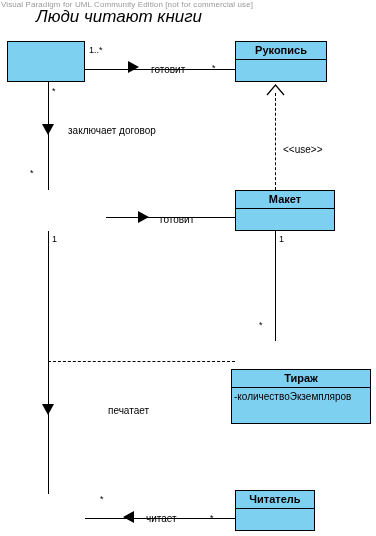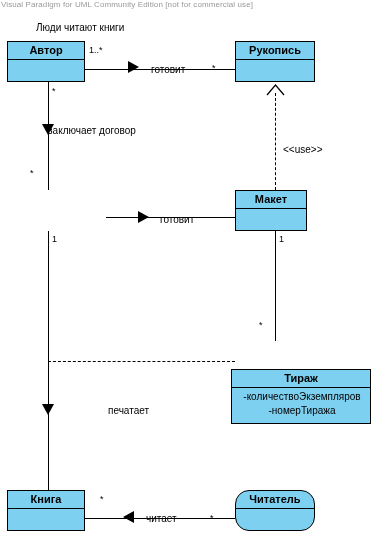--- a/index.html
+++ b/index.html
@@ -8,22 +8,22 @@
     font-family:"Liberation Sans","DejaVu Sans",sans-serif;
     -webkit-font-smoothing:none;
   }
   #canvas{position:absolute;left:0;top:0;width:376px;height:536px;}
 
   .watermark{
     position:absolute;left:1px;top:0px;
     font-size:8px;color:#9a9a9a;white-space:nowrap;letter-spacing:0.1px;
   }
   .diagram-title{
-    position:absolute;left:36px;top:22px;
-    font-size:10px;color:#000000;white-space:nowrap;
+    position:absolute;left:36px;top:7px;
+    font-size:17px;color:#000000;white-space:nowrap;font-style:italic;
   }
 
   
   .uml-class{
     position:absolute;
     border:1px solid #000000;
     background:#7ed0f0;
     box-sizing:border-box;
   }
   .uml-class .cls-name{
@@ -81,81 +81,75 @@
   <div class="watermark">Visual Paradigm for UML Community Edition [not for commercial use]</div>
   <div class="diagram-title">Люди читают книги</div>
 
   <div class="ln ln-h" style="left:85px;top:69px;width:150px;"></div>
   <div class="tri tri-right" style="left:128px;top:61px;"></div>
   <div class="lbl" style="left:151px;top:64px;">готовит</div>
   <div class="mult" style="left:89px;top:45px;">1..*</div>
   <div class="mult" style="left:212px;top:63px;">*</div>
 
   <div class="uml-class" style="left:7px;top:41px;width:78px;height:41px;">
-    <div class="cls-name">Автор</div>
     <div class="cls-body" style="height:22px;"></div>
   </div>
 
-  <div class="uml-class" style="left:235px;top:41px;width:80px;height:41px;">
+  <div class="uml-class" style="left:235px;top:41px;width:92px;height:41px;">
     <div class="cls-name">Рукопись</div>
     <div class="cls-body" style="height:22px;"></div>
   </div>
 
   <div class="ln ln-v" style="left:48px;top:82px;height:108px;"></div>
   <div class="tri tri-down" style="left:42px;top:124px;"></div>
-  <div class="lbl" style="left:48px;top:125px;">заключает договор</div>
+  <div class="lbl" style="left:68px;top:125px;">заключает договор</div>
   <div class="mult" style="left:52px;top:86px;">*</div>
   <div class="mult" style="left:30px;top:168px;">*</div>
 
   <div class="hollow-tri" style="left:266px;top:82px;width:19px;height:12px;">
     <svg width="19" height="12" viewBox="0 0 19 12">
       <polyline points="1,11 9.5,1 18,11" fill="none" stroke="#000000" stroke-width="1.2"></polyline>
     </svg>
   </div>
   <div class="ln-dash-v" style="left:275px;top:93px;height:97px;"></div>
   <div class="stereo" style="left:283px;top:144px;">&lt;&lt;use&gt;&gt;</div>
 
   <div class="ln ln-h" style="left:106px;top:217px;width:129px;"></div>
   <div class="tri tri-right" style="left:138px;top:211px;"></div>
   <div class="lbl" style="left:160px;top:214px;">готовит</div>
 
 
-  <div class="uml-class" style="left:235px;top:190px;width:72px;height:41px;">
+  <div class="uml-class" style="left:235px;top:190px;width:100px;height:41px;">
     <div class="cls-name">Макет</div>
     <div class="cls-body" style="height:22px;"></div>
   </div>
 
   <div class="ln ln-v" style="left:48px;top:231px;height:263px;"></div>
   <div class="mult" style="left:52px;top:234px;">1</div>
   <div class="tri tri-down" style="left:42px;top:404px;"></div>
   <div class="lbl" style="left:66px;top:405px;margin-left:42px;">печатает</div>
 
   <div class="ln ln-v" style="left:275px;top:231px;height:110px;"></div>
   <div class="mult" style="left:279px;top:234px;">1</div>
   <div class="mult" style="left:259px;top:320px;">*</div>
 
   <div class="ln-dash-h" style="left:48px;top:361px;width:187px;"></div>
 
   <div class="uml-class" style="left:231px;top:341px;width:140px;height:55px;margin-top:28px;">
     <div class="cls-name">Тираж</div>
-    <div class="cls-body" style="height:37px;padding-top:2px;text-align:center;">
+    <div class="cls-body" style="height:37px;padding-top:2px;">
       <div class="cls-attr">-количествоЭкземпляров</div>
-      <div class="cls-attr">-номерТиража</div>
     </div>
   </div>
 
   <div class="ln ln-h" style="left:85px;top:518px;width:150px;"></div>
   <div class="tri tri-left" style="left:123px;top:511px;"></div>
   <div class="lbl" style="left:146px;top:513px;">читает</div>
   <div class="mult" style="left:100px;top:494px;">*</div>
   <div class="mult" style="left:210px;top:513px;">*</div>
 
-  <div class="uml-class" style="left:7px;top:490px;width:78px;height:41px;">
-    <div class="cls-name">Книга</div>
-    <div class="cls-body" style="height:22px;"></div>
-  </div>
 
-  <div class="uml-class" style="left:235px;top:490px;width:80px;height:41px;border-radius:14px;">
+  <div class="uml-class" style="left:235px;top:490px;width:80px;height:41px;">
     <div class="cls-name">Читатель</div>
     <div class="cls-body" style="height:22px;"></div>
   </div>
 
 </div>
 
 </body></html>

